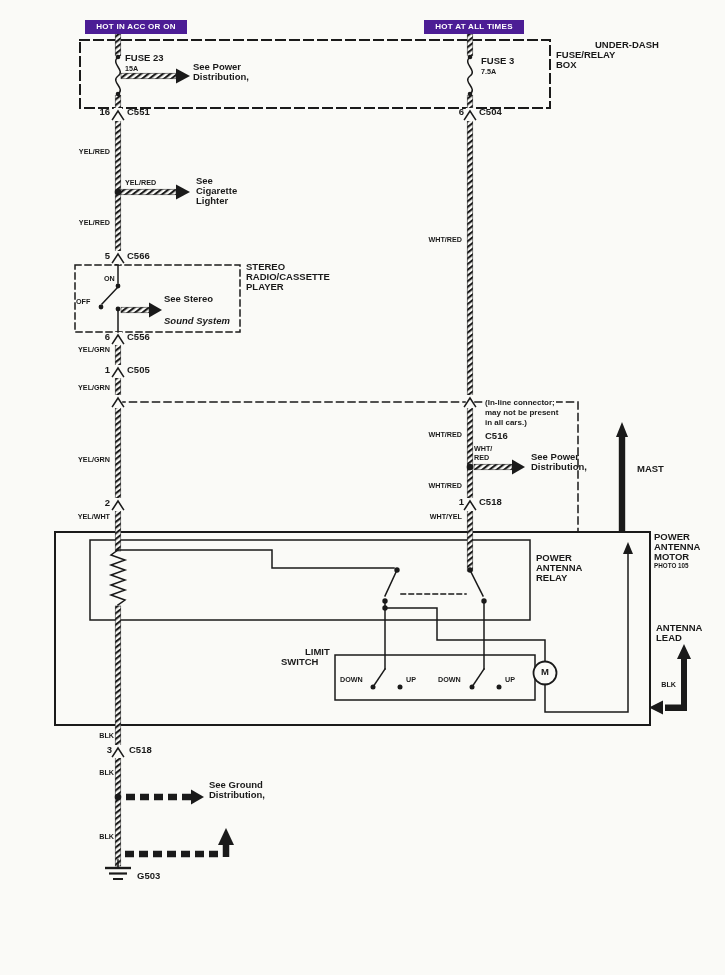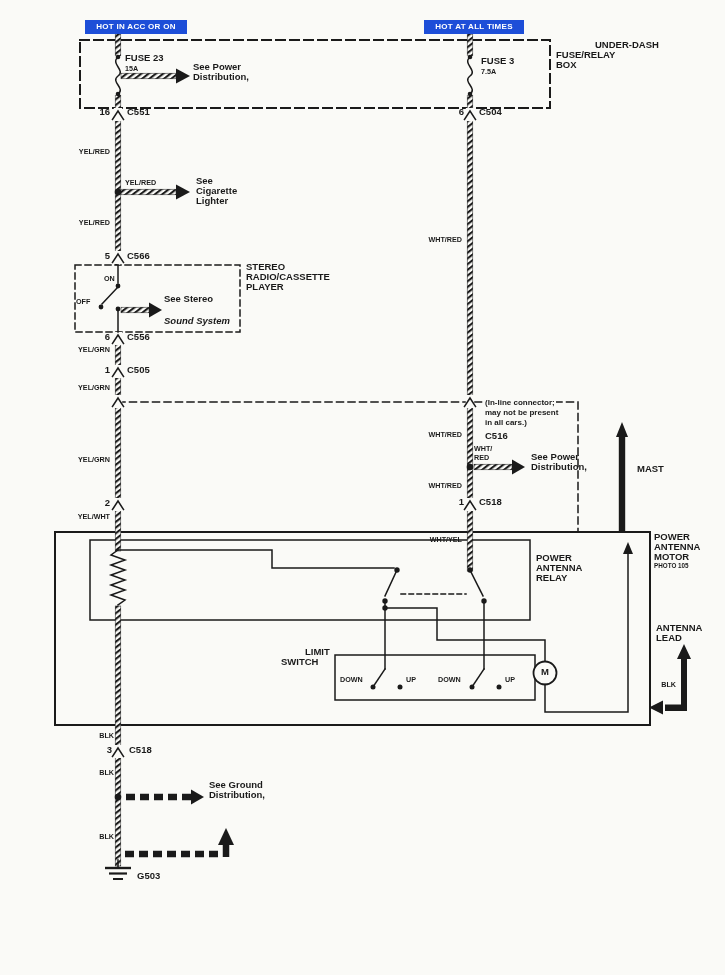--- a/index.html
+++ b/index.html
@@ -11,21 +11,21 @@
   }
   #canvas svg { position:absolute; left:0; top:0; }
   .lbl { position:absolute; font-weight:bold; line-height:1.05; white-space:nowrap; color:#1a1a1a; }
   .s9 { font-size:9.5px; }
   .s8 { font-size:8px; }
   .s7 { font-size:7.2px; }
   .s6 { font-size:6.3px; }
   .ra { text-align:right; }
   .ctr { text-align:center; }
   .wbg { background:#fafaf7; padding:0 1px; }
-  .inv { background:#1d4ed8; color:#ffffff; display:flex; align-items:center; justify-content:center;
+  .inv { background:#4c1d95; color:#ffffff; display:flex; align-items:center; justify-content:center;
          font-size:8px; font-weight:bold; letter-spacing:.3px; }
   
   .ln  { fill:none; stroke:#1a1a1a; stroke-width:1.5; stroke-linecap:square; }
   .bx  { stroke-width:2; }
   .wire{ fill:url(#hatch); stroke:#1a1a1a; stroke-width:.5; }
   .dot { fill:#1a1a1a; stroke:none; }
   .blk { fill:#1a1a1a; stroke:none; }
   .mc  { fill:#fafaf7; stroke:#1a1a1a; stroke-width:1.8; }
   .gap { fill:#fafaf7; stroke:none; }
 </style>
@@ -260,21 +260,21 @@
 <div class="lbl s8 wbg" style="left:484px;top:409px;">may not be present</div>
 <div class="lbl s8 wbg" style="left:484px;top:419px;">in all cars.)</div>
 <div class="lbl s7 ra" style="left:408px;top:431px;width:54px;">WHT/RED</div>
 <div class="lbl s7" style="left:474px;top:445px;">WHT/</div>
 <div class="lbl s7" style="left:474px;top:454px;">RED</div>
 <div class="lbl s9" style="left:531px;top:452px;">See Power</div>
 <div class="lbl s9" style="left:531px;top:462px;">Distribution,</div>
 <div class="lbl s7 ra" style="left:408px;top:482px;width:54px;">WHT/RED</div>
 <div class="lbl s9 ra" style="left:450px;top:497px;width:14px;">1</div>
 <div class="lbl s9" style="left:479px;top:497px;">C518</div>
-<div class="lbl s7 ra" style="left:408px;top:513px;width:54px;margin-top:23px;">WHT/YEL</div>
+<div class="lbl s7 ra" style="left:408px;top:513px;width:54px;">WHT/YEL</div>
 
 <div class="lbl s9" style="left:637px;top:464px;">MAST</div>
 
 <div class="lbl s9" style="left:654px;top:532px;">POWER</div>
 <div class="lbl s9" style="left:654px;top:542px;">ANTENNA</div>
 <div class="lbl s9" style="left:654px;top:552px;text-align:center;">MOTOR</div>
 <div class="lbl s6" style="left:654px;top:563px;">PHOTO 105</div>
 <div class="lbl s9" style="left:536px;top:553px;">POWER</div>
 <div class="lbl s9" style="left:536px;top:563px;">ANTENNA</div>
 <div class="lbl s9" style="left:536px;top:573px;">RELAY</div>

